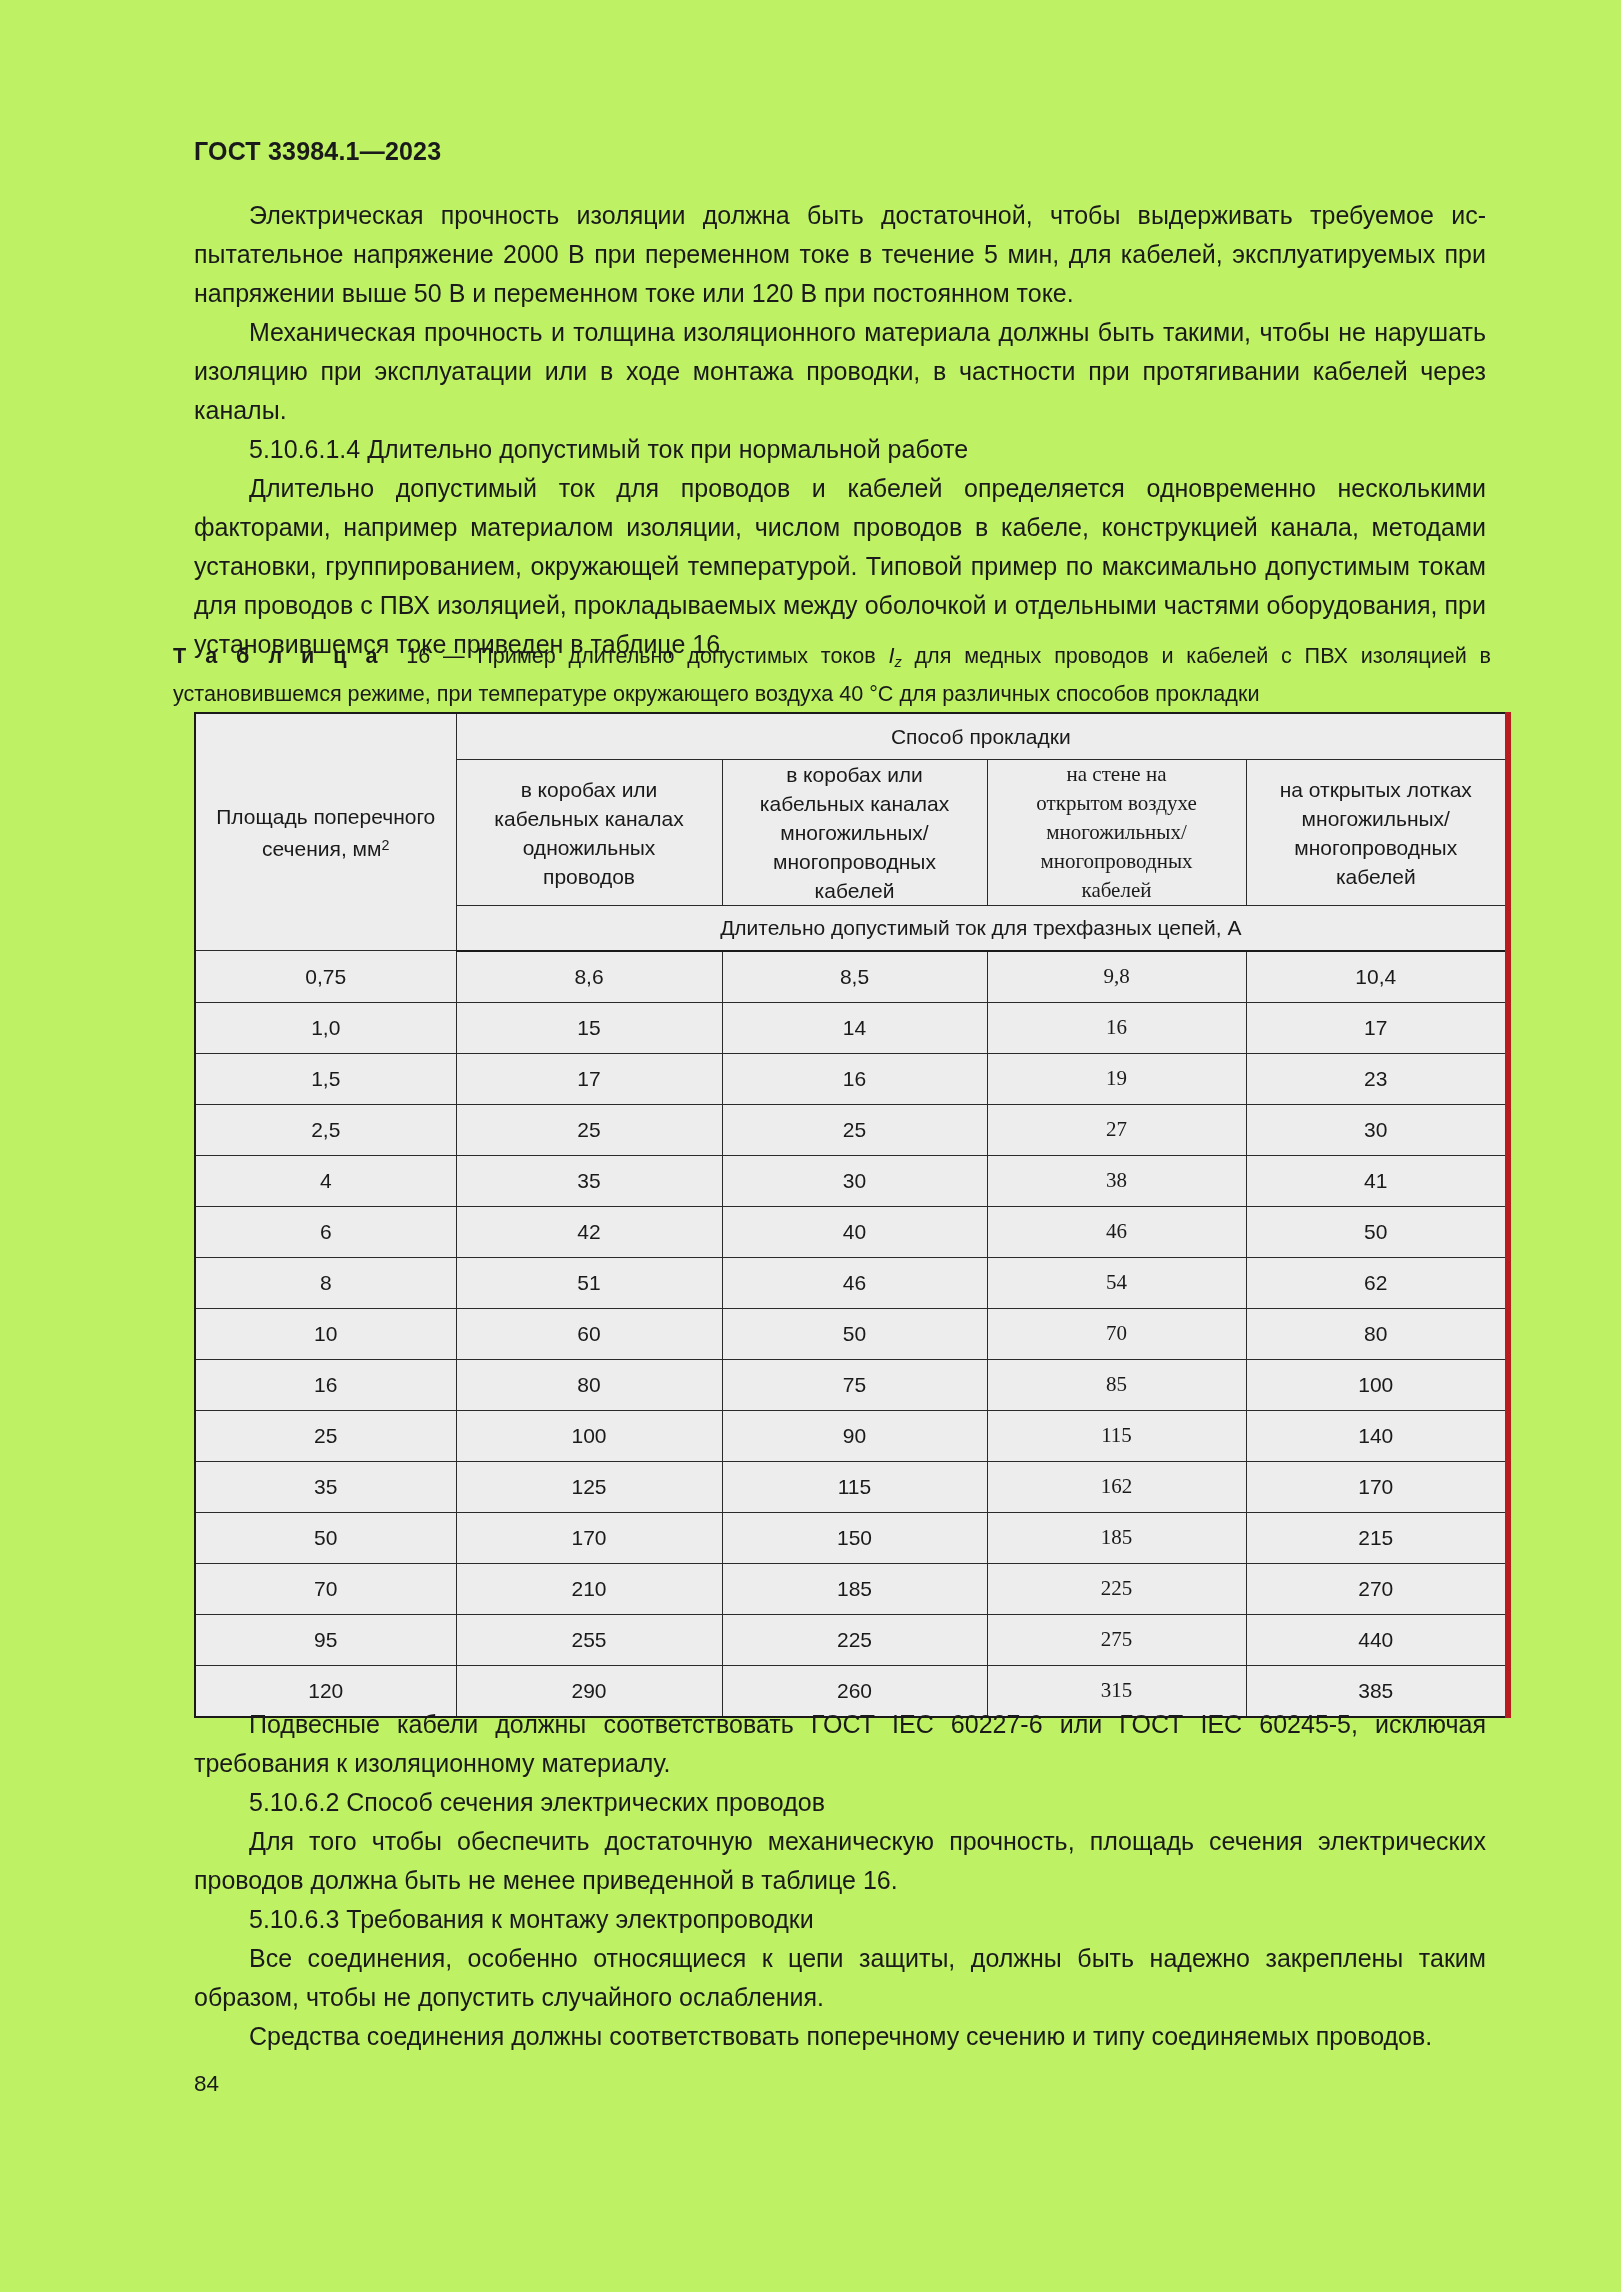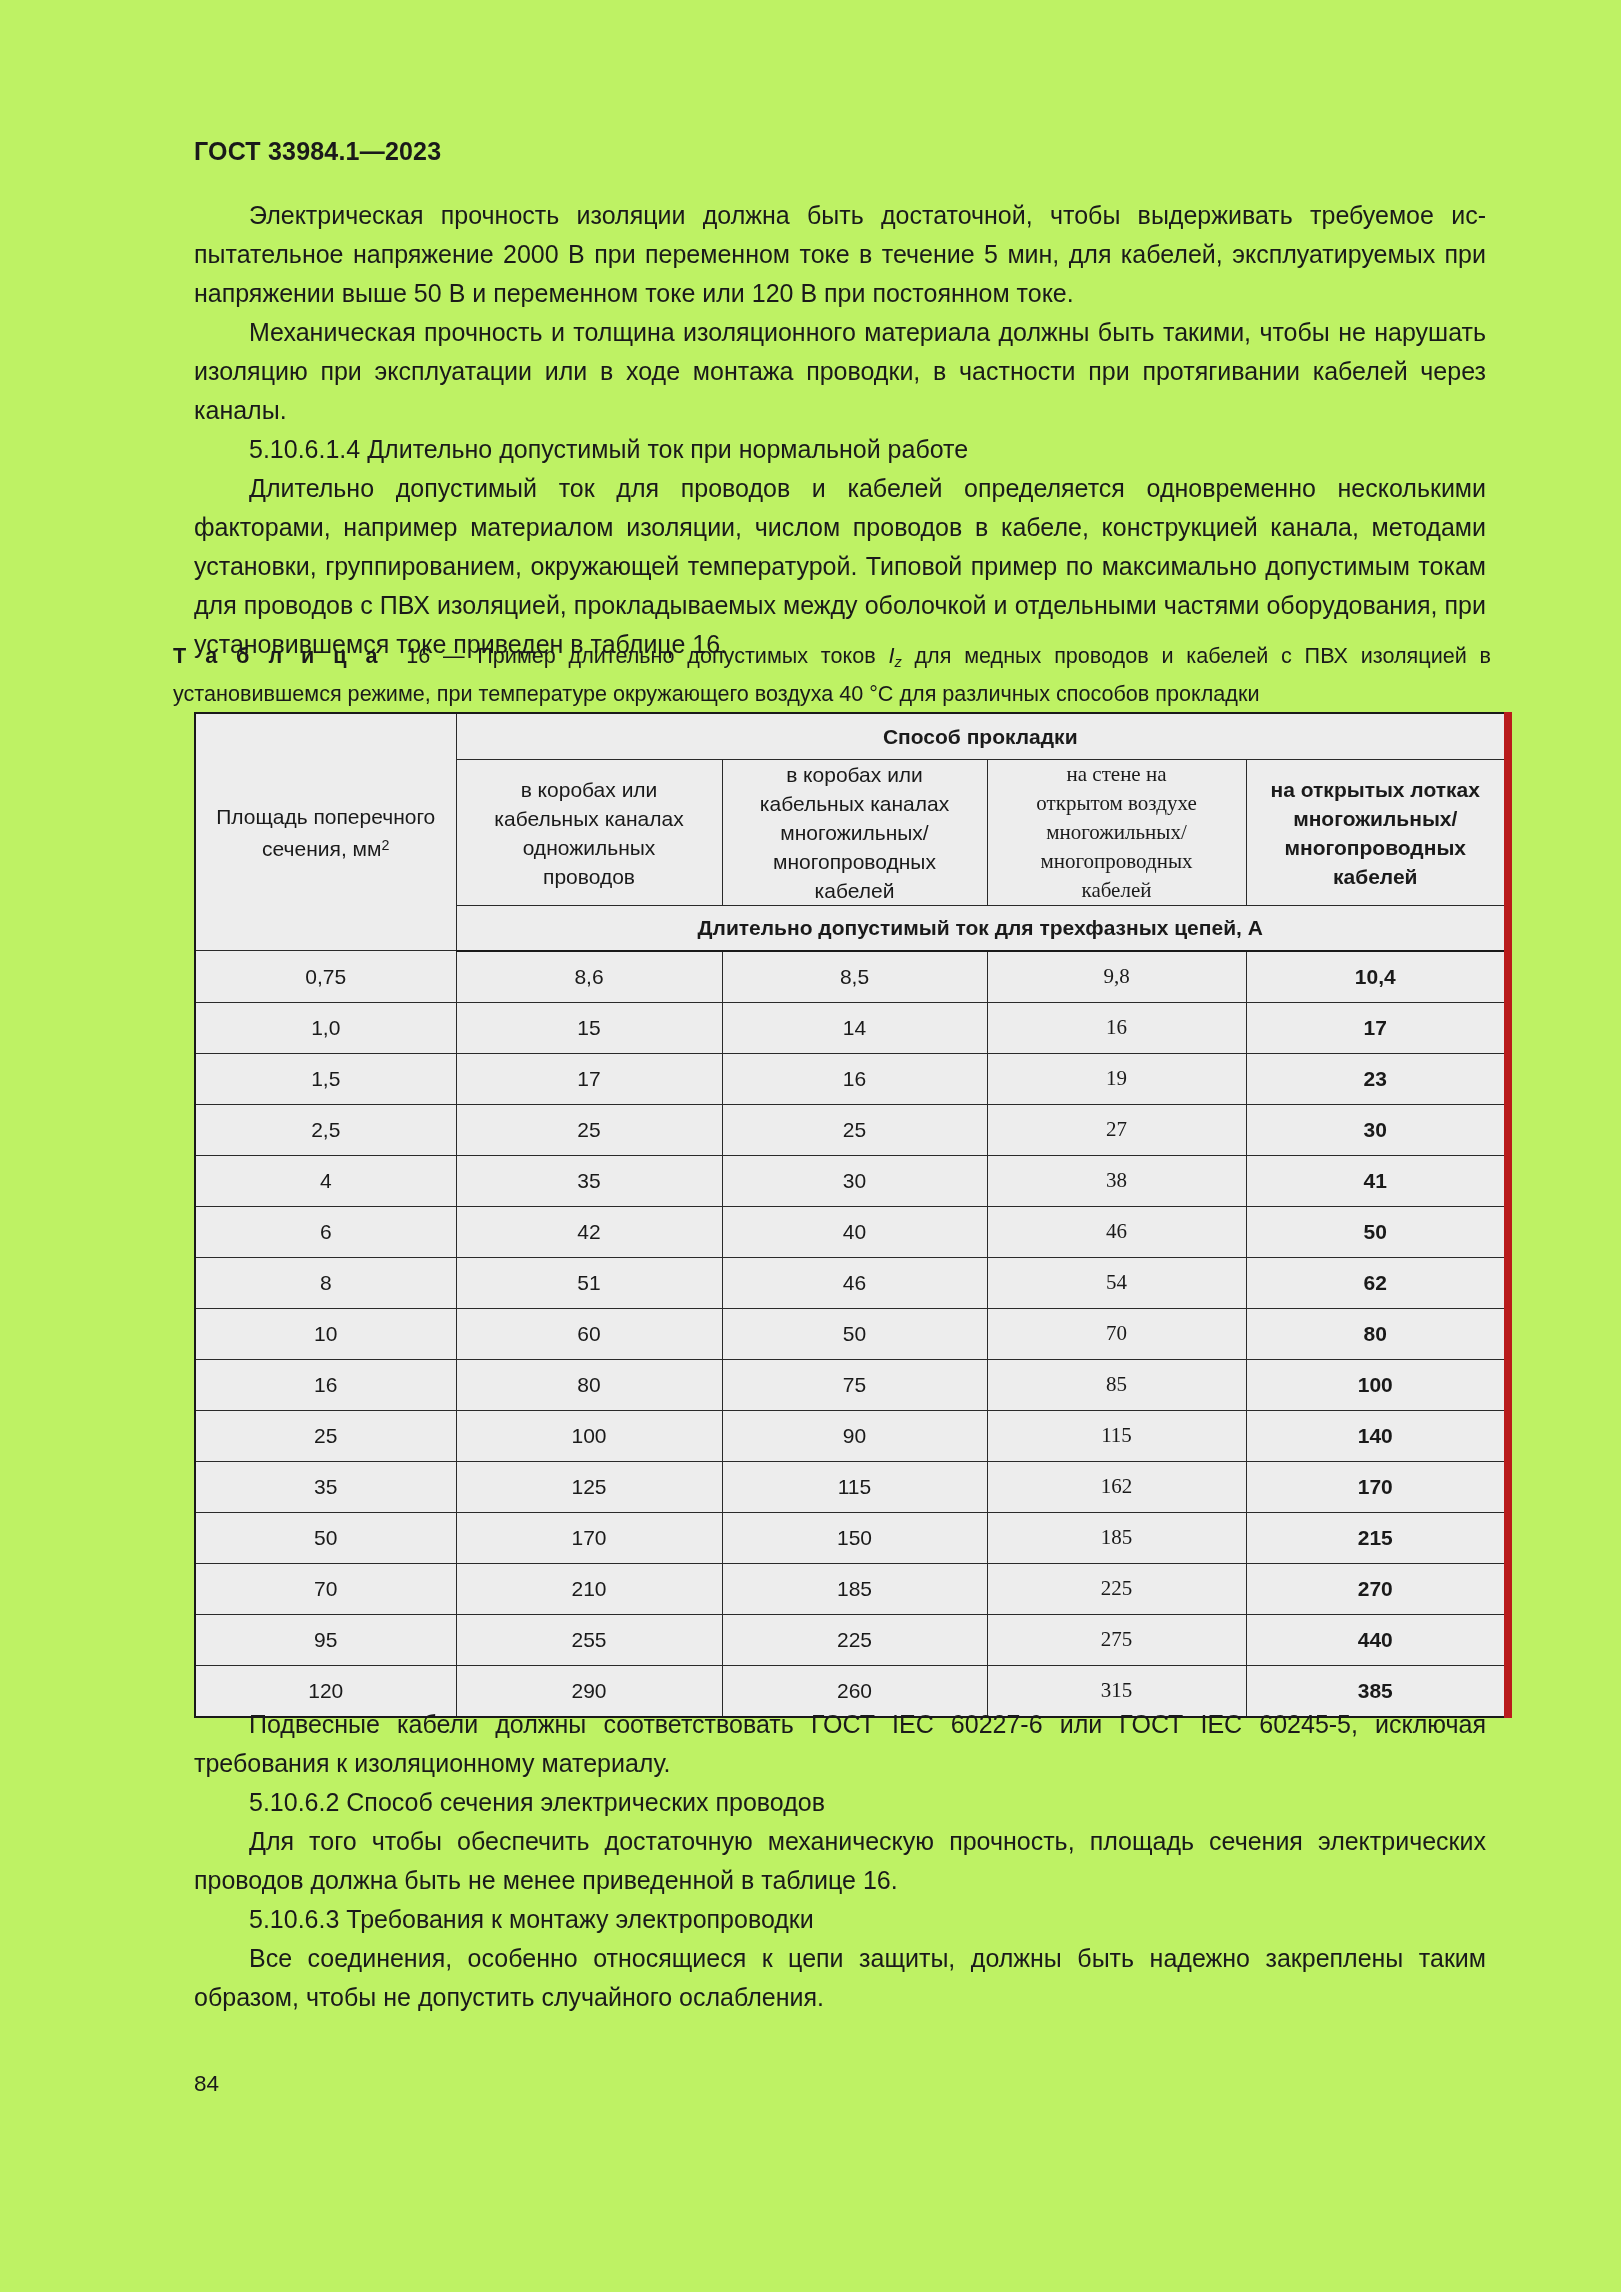--- a/index.html
+++ b/index.html
@@ -104,21 +104,21 @@
     line-height: 29px;
     text-align: center;
     vertical-align: middle;
     padding: 0 3.9px;
     color: #1a1a1a;
   }
   table.gost {
     border: 2px solid #1a1a1a;
   }
   table.gost .outer-l { border-left: 2px solid #1a1a1a; }
-  table.gost .outer-r { border-right: 8px solid #b91c1c; font-weight: bold; }
+  table.gost .outer-r { border-right: 6px solid #b91c1c; }
   table.gost .thickline-bottom { border-bottom: 2px solid #1a1a1a; }
 
   td.c0 { width: 261px; }
   td.c1 { width: 266px; }
   td.c2 { width: 265px; }
   td.c3 { width: 259px; font-family: Liberation Serif, serif; }
   td.c4 { width: 262px; }
 
   .h-span     { height: 45px; }
   .h-method   { height: 145px; }
@@ -305,18 +305,19 @@
         </tbody>
     </table>
   </div>
 
   <div class="body-block" id="after-block" style="top:1705px;">
     <p class="para">Подвесные кабели должны соответствовать ГОСТ IEC 60227-6 или ГОСТ IEC 60245-5, исключая требования к изоляционному материалу.</p>
     <p class="para nojust">5.10.6.2 Способ сечения электрических проводов</p>
     <p class="para">Для того чтобы обеспечить достаточную механическую прочность, площадь сечения электриче­ских проводов должна быть не менее приведенной в таблице 16.</p>
     <p class="para nojust">5.10.6.3 Требования к монтажу электропроводки</p>
     <p class="para">Все соединения, особенно относящиеся к цепи защиты, должны быть надежно закреплены таким образом, чтобы не допустить случайного ослабления.</p>
+    <p class="para">Средства соединения должны соответствовать поперечному сечению и типу соединяемых про­водов.</p>
   </div>
 
   <div class="page-number">84</div>
 
 </div>
 
 
 </body></html>

